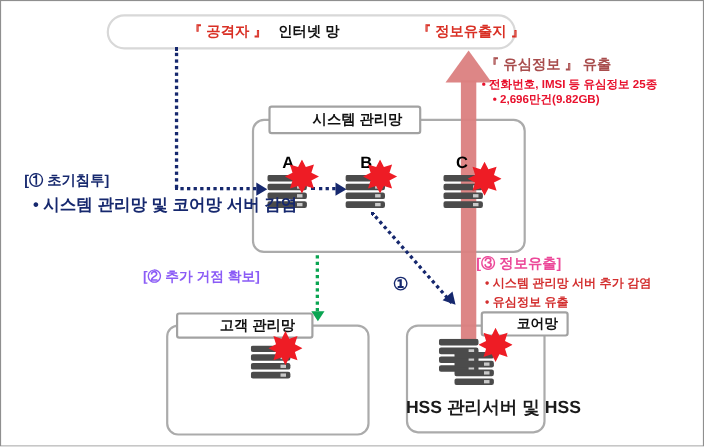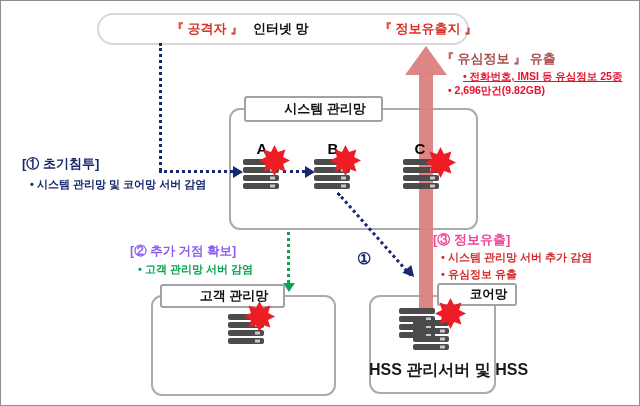--- a/index.html
+++ b/index.html
@@ -34,24 +34,24 @@
   .head-diag{position:absolute;left:404px;top:266px;width:0;height:0;border-top:6px solid transparent;border-bottom:6px solid transparent;border-left:11px solid #16286e;transform:rotate(48.5deg);z-index:3;}
   .dot-v-green{position:absolute;left:286px;top:231px;height:51px;width:0;border-left:3px dotted #0aa552;z-index:3;}
   .head-down-green{position:absolute;left:282px;top:282px;width:0;height:0;border-left:6px solid transparent;border-right:6px solid transparent;border-top:9px solid #0aa552;z-index:3;}
   .circ-num{position:absolute;left:356px;top:248px;color:#16286e;font-size:16px;font-weight:bold;z-index:3;}
   
   .red-shaft{position:absolute;left:418px;top:72px;width:14px;height:239px;background:#db7f7f;opacity:.95;z-index:2;}
   .red-head{position:absolute;left:404px;top:45px;width:0;height:0;border-left:21px solid transparent;border-right:21px solid transparent;border-bottom:29px solid #db7f7f;opacity:.95;z-index:2;}
   
   .txt{position:absolute;white-space:nowrap;z-index:3;font-weight:bold;}
   .usim-title{left:440px;top:49px;font-size:13px;color:#a84c4c;}
-  .usim-b1{left:462px;top:69px;font-size:10.5px;color:#e8112d;text-decoration:underline;}
+  .usim-b1{left:437px;top:69px;font-size:10.5px;color:#e8112d;}
   .usim-b2{left:447px;top:83px;font-size:10.5px;color:#e8112d;}
   .s1-title{left:21px;top:154px;font-size:13px;color:#16286e;}
-  .s1-b1{left:29px;top:176px;font-size:11px;color:#16286e;}
+  .s1-b1{left:29px;top:176px;font-size:15px;color:#16286e;}
   .s2-title{left:129px;top:242px;font-size:12.5px;color:#8b5cf6;}
   .s2-b1{left:137px;top:261px;font-size:11px;color:#0aa552;}
   .s3-title{left:432px;top:230px;font-size:13px;color:#ec4899;}
   .s3-b1{left:440px;top:249px;font-size:11px;color:#d32f2f;}
   .s3-b2{left:440px;top:266px;font-size:11px;color:#d32f2f;}
   
   .server{position:absolute;z-index:3;}
   .server-tag{position:absolute;width:38px;text-align:center;font-weight:bold;font-size:15px;color:#000;z-index:3;}
   .star{position:absolute;z-index:6;}
   .hss-caption{position:absolute;left:368px;top:359px;width:127px;text-align:center;font-weight:bold;font-size:16px;color:#1a1a1a;z-index:3;white-space:nowrap;}
@@ -154,21 +154,20 @@
   <div class="head-diag"></div>
   <div class="circ-num">①</div>
 
   <div class="txt s1-title">[① 초기침투]</div>
   <div class="txt s1-b1">• 시스템 관리망 및 코어망 서버 감염</div>
 
   <div class="dot-v-green"></div>
   <div class="head-down-green"></div>
 
   <div class="txt s2-title">[② 추가 거점 확보]</div>
-  <div class="txt s2-b1">• 고객 관리망 서버 감염</div>
 
   <div class="txt s3-title">[③ 정보유출]</div>
   <div class="txt s3-b1">• 시스템 관리망 서버 추가 감염</div>
   <div class="txt s3-b2">• 유심정보 유출</div>
 
   <div class="net-box" style="left:150px;top:294px;width:181px;height:97px"></div>
   <div class="net-label" style="left:159px;top:283px;width:98px;height:20px">고객 관리망</div>
   <div class="server" style="left:227px;top:313px">
     <svg width="38" height="32" viewBox="0 0 38 32">
         <g fill="#4b4b4b">

